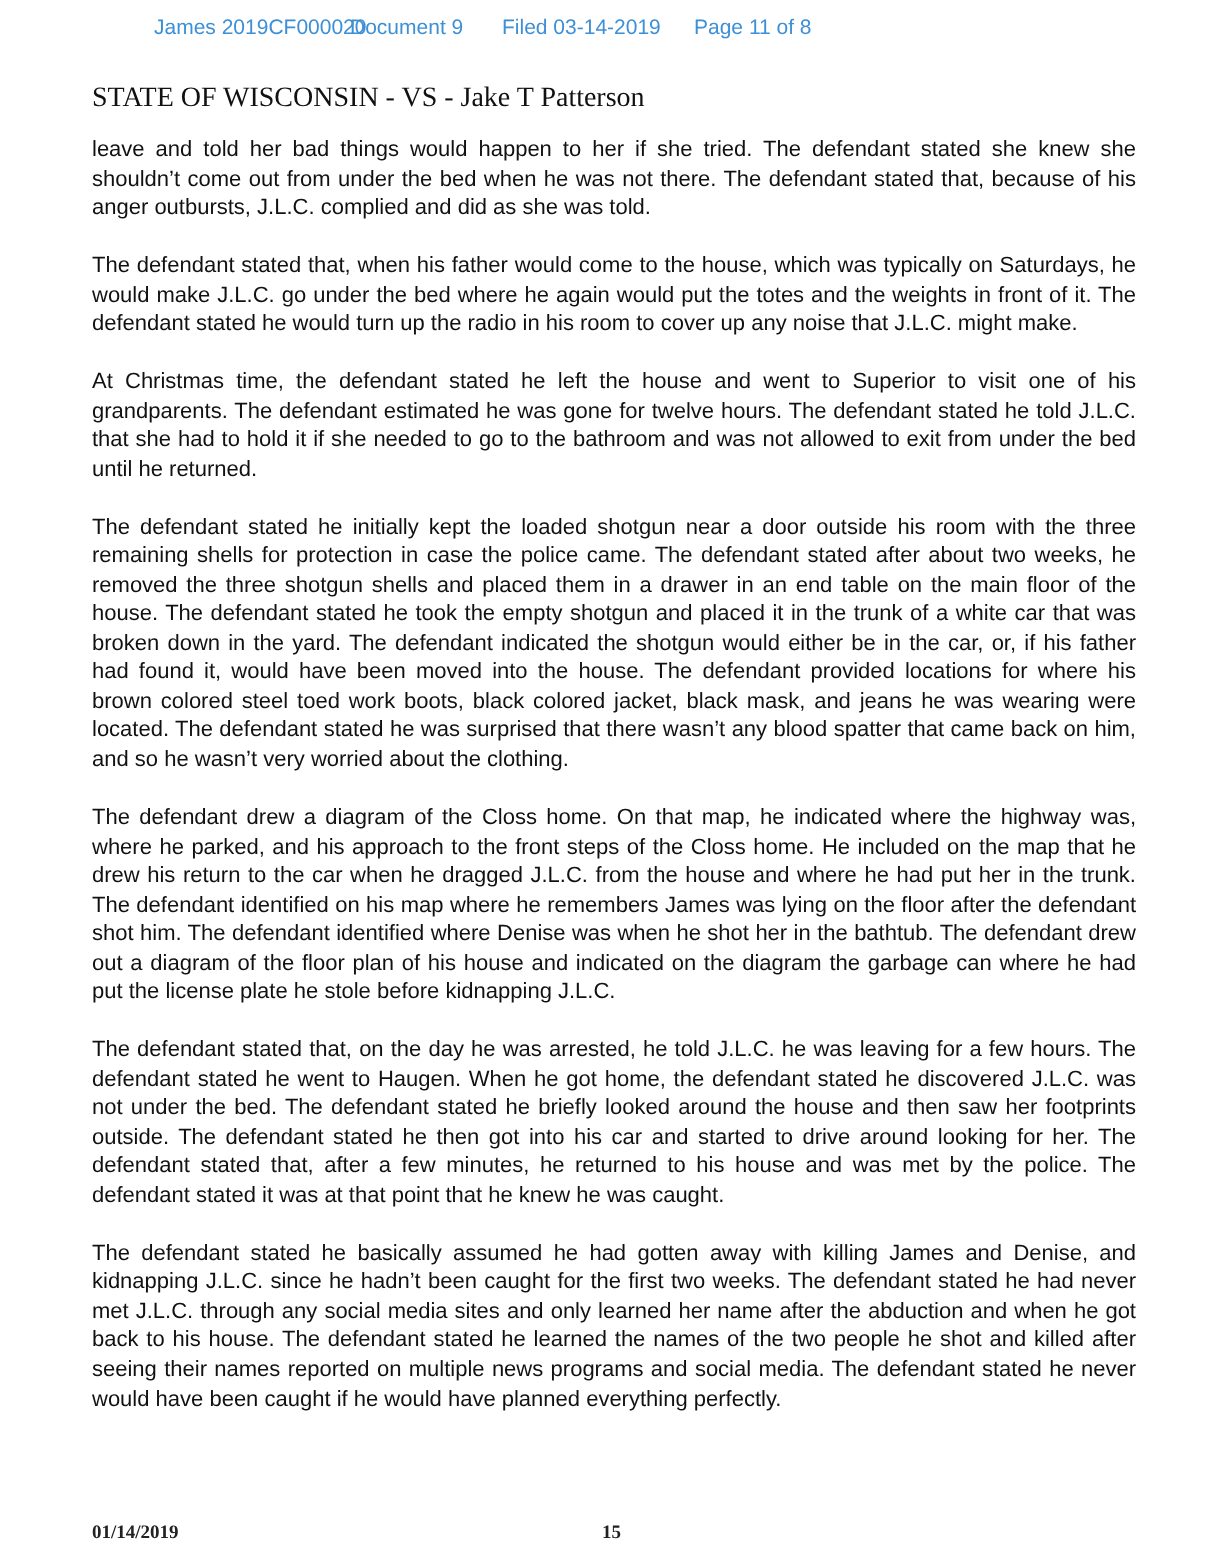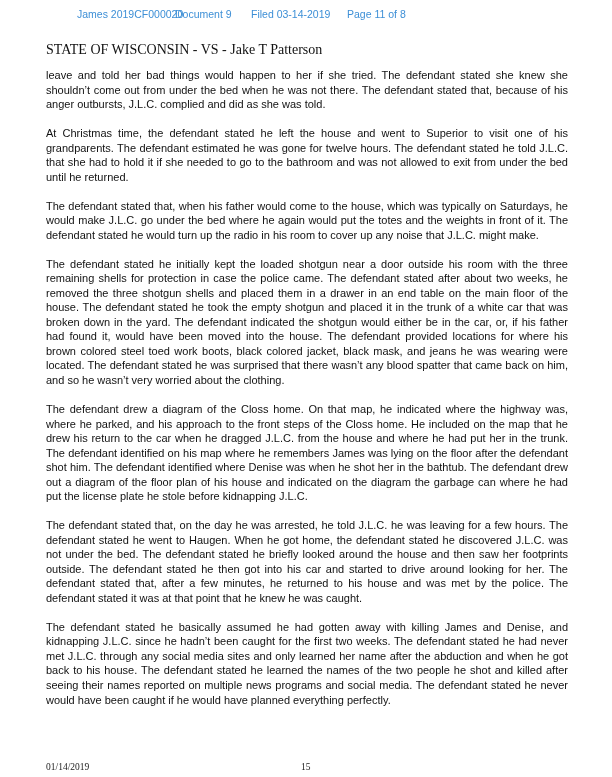--- a/index.html
+++ b/index.html
@@ -1,38 +1,38 @@
 <!DOCTYPE html>
 <html><head>
 <meta charset="utf-8">
 <style>
   html, body { margin: 0; padding: 0; background: #ffffff; }
   body { width: 612px; height: 777px; position: relative; overflow: hidden; }
   .stamp { position: absolute; top: 8px; font-family: "Liberation Sans", sans-serif; font-size: 10.5px; color: #3d8fd6; white-space: nowrap; }
   .caption { position: absolute; top: 17px; left: 46px; font-family: "Liberation Serif", serif; font-size: 14px; color: #111; white-space: nowrap; margin-top: 25px; }
   .body { position: absolute; left: 46px; top: 68px; width: 522px; font-family: "Liberation Sans", sans-serif; font-size: 11px; line-height: 14.55px; color: #111; }
   .body p { margin: 0 0 14.4px 0; text-align: justify; }
-  .footer { position: absolute; top: 762px; font-family: "Liberation Serif", serif; font-size: 9.5px; color: #222; }
+  .footer { position: absolute; top: 762px; font-family: "Liberation Serif", serif; font-size: 9.5px; color: #222; font-weight: bold; }
 </style>
 </head>
 <body>
 
 <div>
   <span class="stamp" style="left:77px">James 2019CF000020</span>
   <span class="stamp" style="left:175px">Document 9</span>
   <span class="stamp" style="left:251px">Filed 03-14-2019</span>
   <span class="stamp" style="left:347px">Page 11 of 8</span>
 </div>
 
 <div class="caption">STATE OF WISCONSIN - VS -  Jake T Patterson</div>
 
 <div class="body">
   <p>leave and told her bad things would happen to her if she tried.  The defendant stated she knew she shouldn’t come out from under the bed when he was not there.  The defendant stated that, because of his anger outbursts, J.L.C. complied and did as she was told.</p>
+  <p>The defendant stated that, when his father would come to the house, which was typically on Saturdays, he would make J.L.C. go under the bed where he again would put the totes and the weights in front of it.  The defendant stated he would turn up the radio in his room to cover up any noise that J.L.C. might make.</p>
   <p>At Christmas time, the defendant stated he left the house and went to Superior to visit one of his grandparents.  The defendant estimated he was gone for twelve hours.  The defendant stated he told J.L.C. that she had to hold it if she needed to go to the bathroom and was not allowed to exit from under the bed until he returned.</p>
-  <p>The defendant stated that, when his father would come to the house, which was typically on Saturdays, he would make J.L.C. go under the bed where he again would put the totes and the weights in front of it.  The defendant stated he would turn up the radio in his room to cover up any noise that J.L.C. might make.</p>
   <p>The defendant stated he initially kept the loaded shotgun near a door outside his room with the three remaining shells for protection in case the police came.  The defendant stated after about two weeks, he removed the three shotgun shells and placed them in a drawer in an end table on the main floor of the house.  The defendant stated he took the empty shotgun and placed it in the trunk of a white car that was broken down in the yard.  The defendant indicated the shotgun would either be in the car, or, if his father had found it, would have been moved into the house.  The defendant provided locations for where his brown colored steel toed work boots, black colored jacket, black mask, and jeans he was wearing were located.  The defendant stated he was surprised that there wasn’t any blood spatter that came back on him, and so he wasn’t very worried about the clothing.</p>
   <p>The defendant drew a diagram of the Closs home.  On that map, he indicated where the highway was, where he parked, and his approach to the front steps of the Closs home.  He included on the map that he drew his return to the car when he dragged J.L.C. from the house and where he had put her in the trunk.  The defendant identified on his map where he remembers James was lying on the floor after the defendant shot him.  The defendant identified where Denise was when he shot her in the bathtub.  The defendant drew out a diagram of the floor plan of his house and indicated on the diagram the garbage can where he had put the license plate he stole before kidnapping J.L.C.</p>
   <p>The defendant stated that, on the day he was arrested, he told J.L.C. he was leaving for a few hours.  The defendant stated he went to Haugen.  When he got home, the defendant stated he discovered J.L.C. was not under the bed.  The defendant stated he briefly looked around the house and then saw her footprints outside.  The defendant stated he then got into his car and started to drive around looking for her.  The defendant stated that, after a few minutes, he returned to his house and was met by the police.  The defendant stated it was at that point that he knew he was caught.</p>
   <p>The defendant stated he basically assumed he had gotten away with killing James and Denise, and kidnapping J.L.C. since he hadn’t been caught for the first two weeks.  The defendant stated he had never met J.L.C. through any social media sites and only learned her name after the abduction and when he got back to his house.  The defendant stated he learned the names of the two people he shot and killed after seeing their names reported on multiple news programs and social media.  The defendant stated he never would have been caught if he would have planned everything perfectly.</p>
 </div>
 
 <div class="footer" style="left:46px">01/14/2019</div>
 <div class="footer" style="left:301px">15</div>
 
 </body></html>

